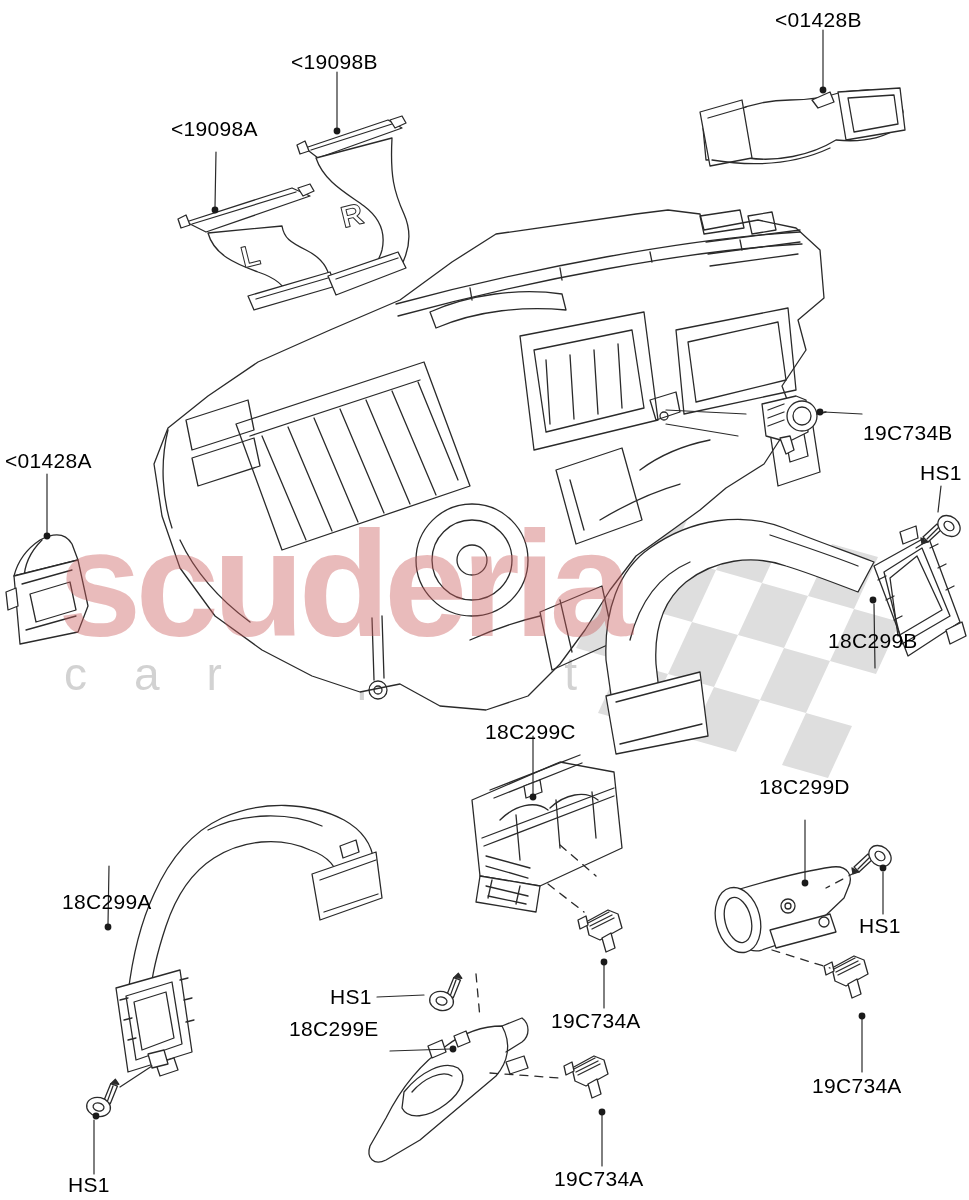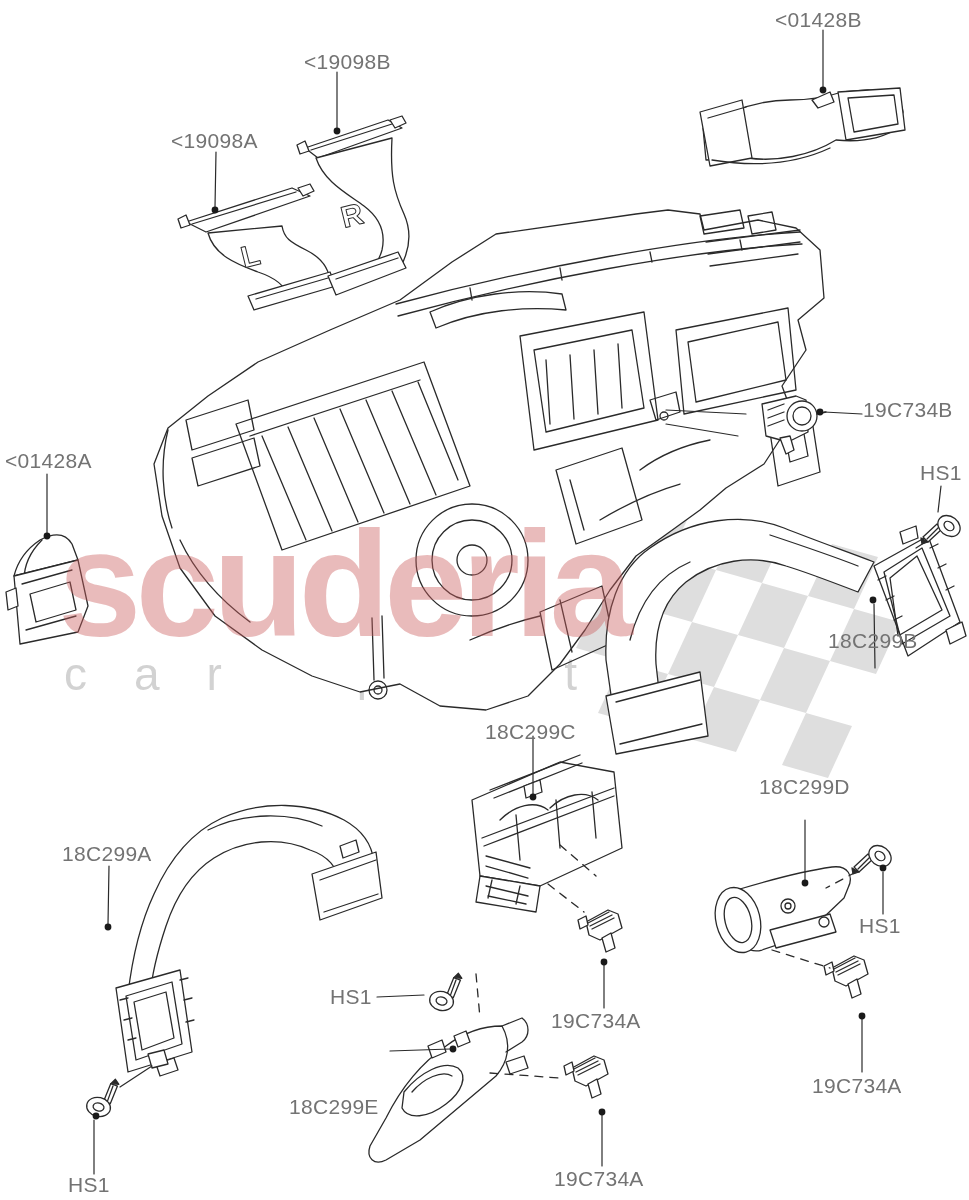--- a/index.html
+++ b/index.html
@@ -2,21 +2,21 @@
 <html><head>
 <meta charset="utf-8">
 <style>
   html,body{margin:0;padding:0;background:#fff;}
   .stage{
     position:relative;width:969px;height:1200px;background:#ffffff;
     overflow:hidden;font-family:"Liberation Sans",sans-serif;
   }
   .stage svg{position:absolute;left:0;top:0;}
   .callout{
-    position:absolute;font-size:21px;line-height:1.05;color:#737373;
+    position:absolute;font-size:21px;line-height:1.05;color:#000000;
     white-space:nowrap;letter-spacing:0.3px;
   }
 </style>
 </head>
 <body>
 
 <div class="stage">
 
 <svg width="969" height="1200" viewBox="0 0 969 1200">
   <defs>
@@ -275,30 +275,30 @@
       <circle cx="604" cy="962" r="3.4"></circle>
       <circle cx="602" cy="1112" r="3.4"></circle>
       <circle cx="862" cy="1016" r="3.4"></circle>
     </g>
   </g>
 
   <text x="58" y="636" font-size="150" font-weight="bold" letter-spacing="-6" fill="#cc5f5f" opacity="0.42">scuderia</text>
 </svg>
 
 <div class="callout" style="left:775px;top:9px">&lt;01428B</div>
-<div class="callout" style="left:304px;top:51px">&lt;19098B</div>
-<div class="callout" style="left:171px;top:130px">&lt;19098A</div>
-<div class="callout" style="left:863px;top:399px">19C734B</div>
+<div class="callout" style="left:291px;top:51px">&lt;19098B</div>
+<div class="callout" style="left:171px;top:118px">&lt;19098A</div>
+<div class="callout" style="left:863px;top:422px">19C734B</div>
 <div class="callout" style="left:920px;top:462px">HS1</div>
 <div class="callout" style="left:5px;top:450px">&lt;01428A</div>
 <div class="callout" style="left:828px;top:630px">18C299B</div>
 <div class="callout" style="left:485px;top:721px">18C299C</div>
 <div class="callout" style="left:759px;top:776px">18C299D</div>
-<div class="callout" style="left:62px;top:843px">18C299A</div>
+<div class="callout" style="left:62px;top:891px">18C299A</div>
 <div class="callout" style="left:859px;top:915px">HS1</div>
 <div class="callout" style="left:330px;top:986px">HS1</div>
 <div class="callout" style="left:551px;top:1010px">19C734A</div>
-<div class="callout" style="left:289px;top:1096px">18C299E</div>
+<div class="callout" style="left:289px;top:1018px">18C299E</div>
 <div class="callout" style="left:812px;top:1075px">19C734A</div>
 <div class="callout" style="left:554px;top:1168px">19C734A</div>
 <div class="callout" style="left:68px;top:1174px">HS1</div>
 
 </div>
 
 </body></html>

